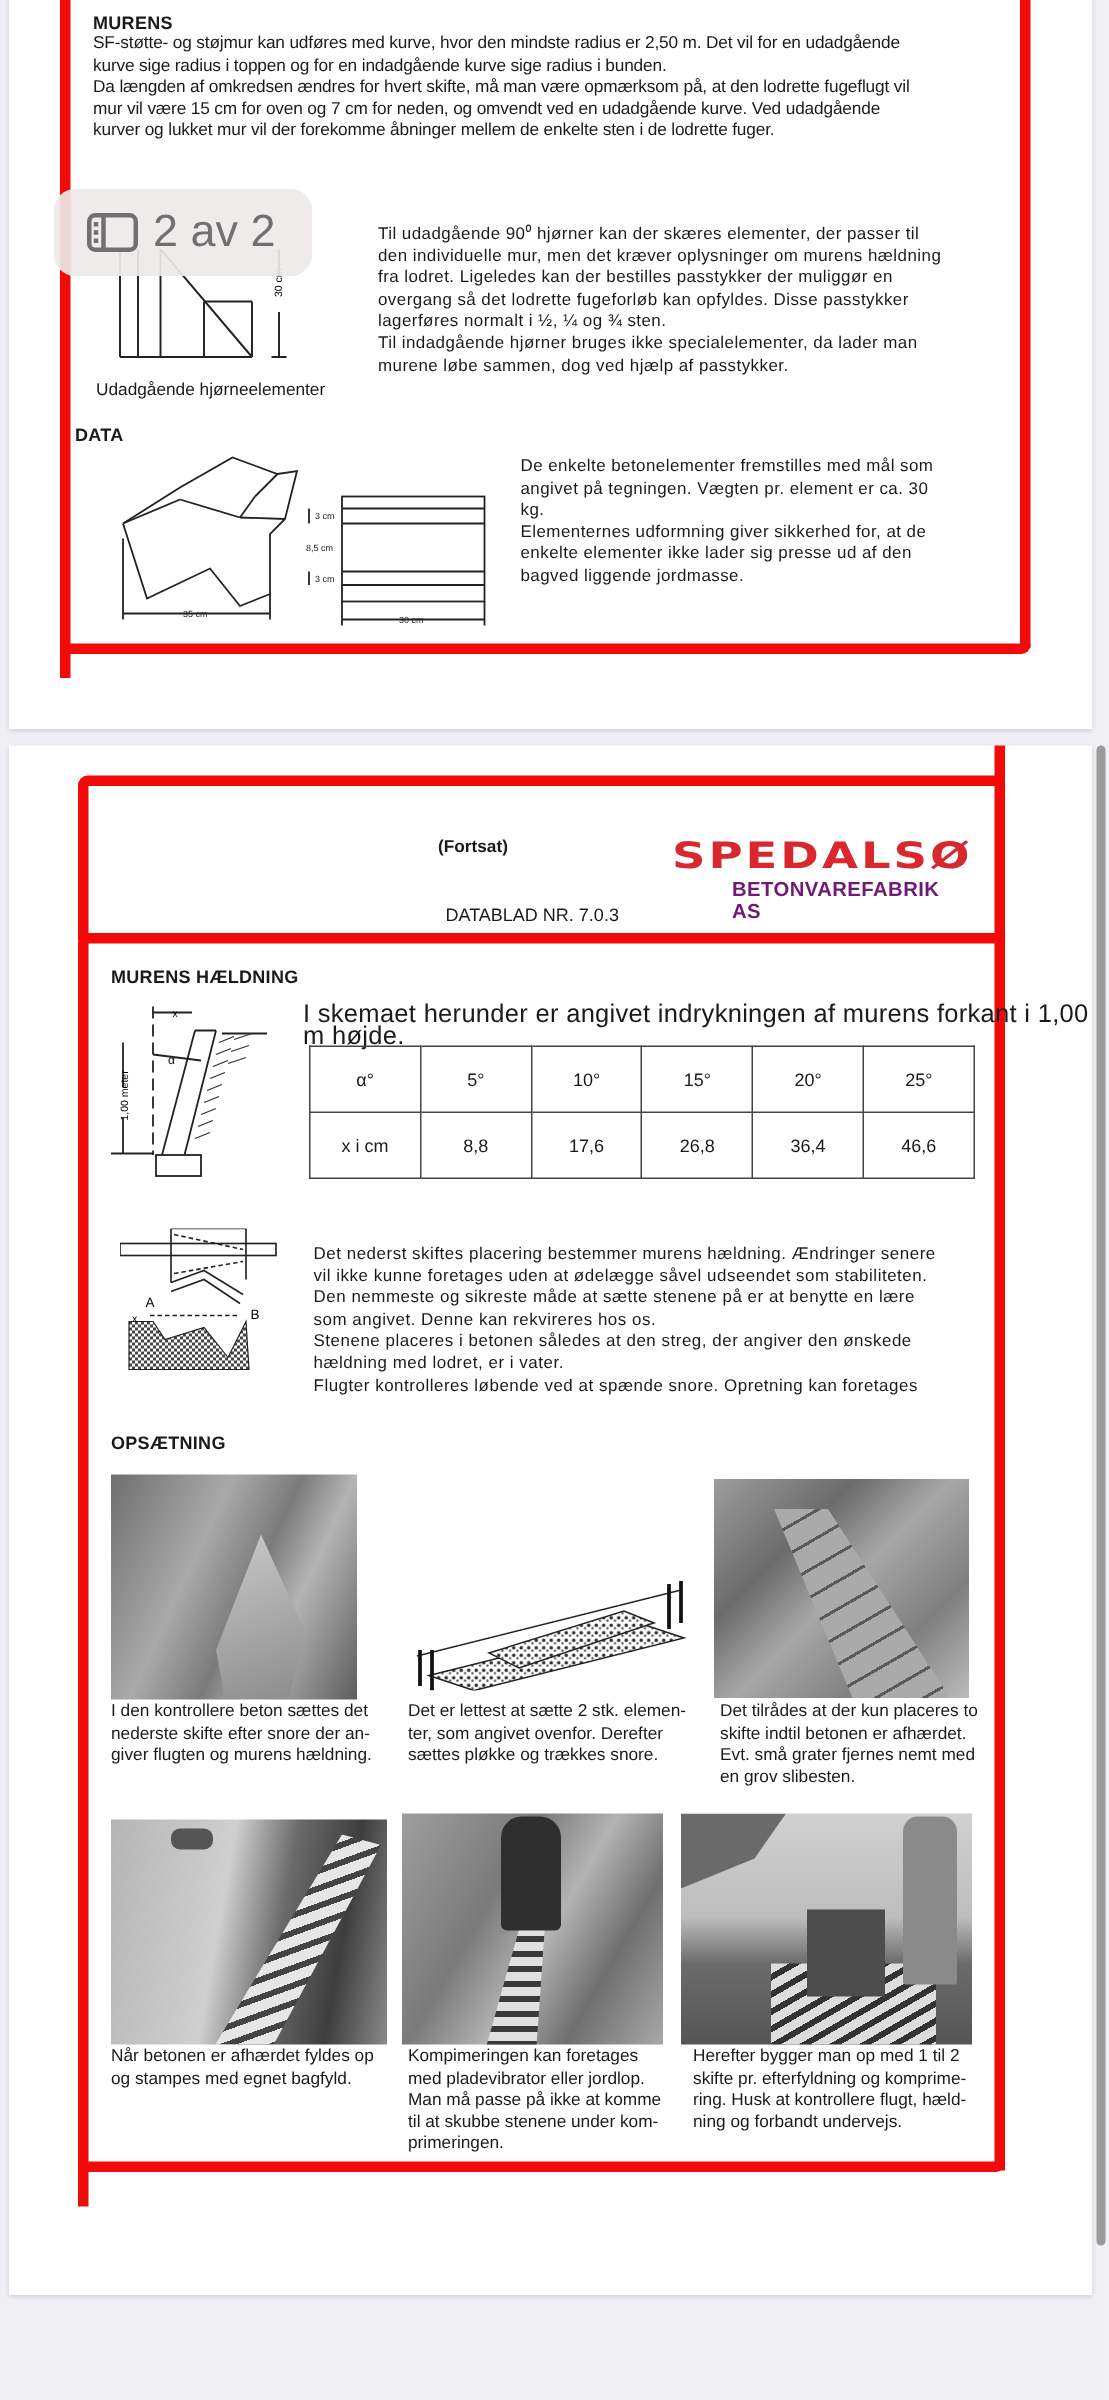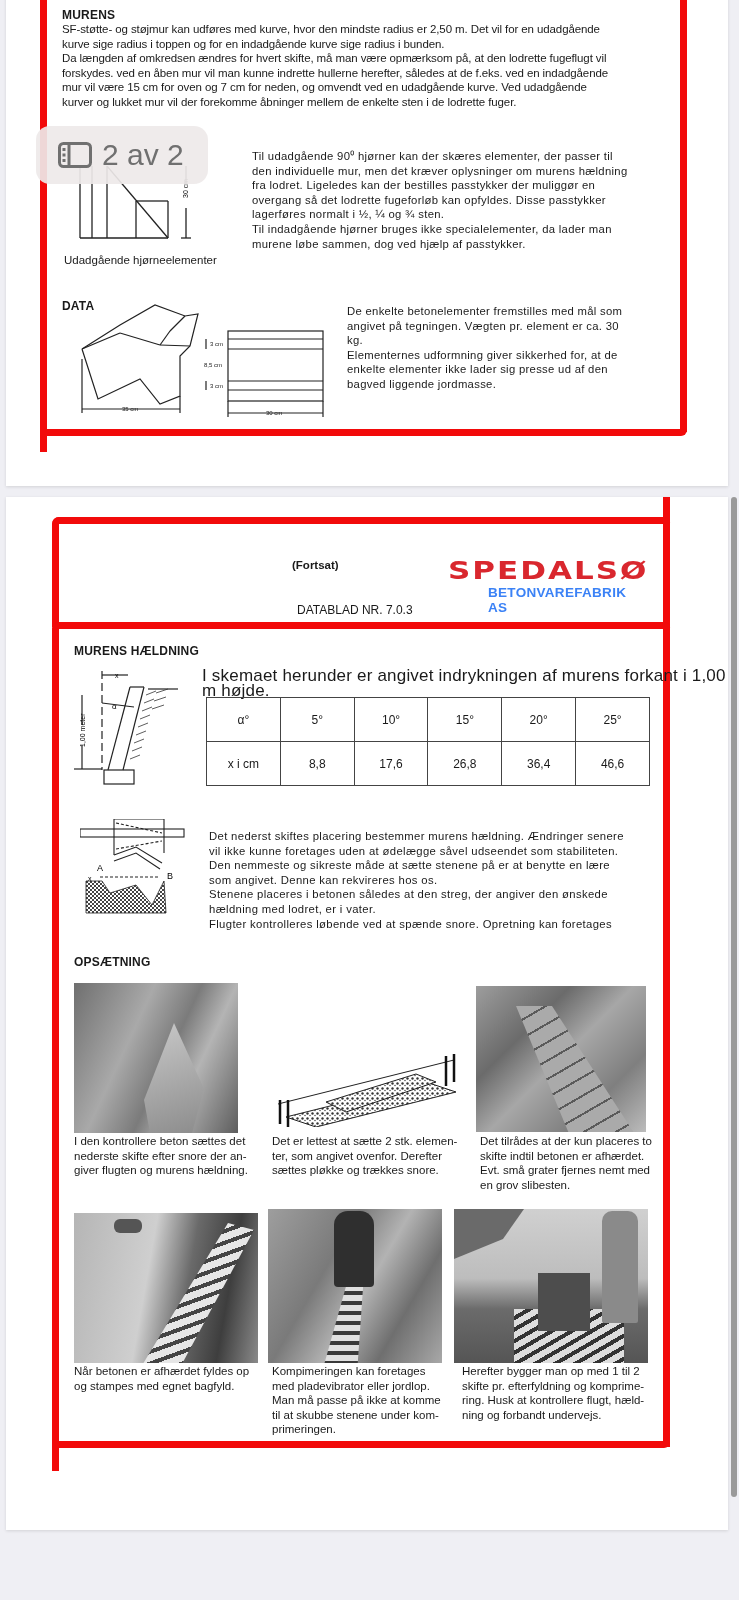--- a/index.html
+++ b/index.html
@@ -15,38 +15,37 @@
   .cap { position: absolute; font-size: 11.5px; line-height: 14.6px; }
   .pill { position: absolute; left: 36px; top: 126px; width: 172px; height: 58px; border-radius: 14px;
           background: rgba(238,233,233,0.92); display:flex; align-items:center; padding-left:22px; gap:10px; }
   .pill .lbl { font-size: 30px; color: #707070; }
   .scrollbar { position:absolute; right: 2px; top: 497px; width: 6px; height: 1000px; border-radius: 3px; background: #9a9a9a; }
   table.slope { position: absolute; left: 200px; top: 200px; border-collapse: collapse; width: 444px; }
   table.slope td { border: 1px solid #444; height: 44px; text-align: center; font-size: 12px; width: 74px; }
   .photo { position: absolute; background: #8d8d8d; overflow: hidden; }
   .logo { position:absolute; left: 442px; top: 62px; width: 196px; }
   .logo .brand { font-family: "DejaVu Sans", sans-serif; font-weight: 900; font-size: 31px; color: #d9272e; letter-spacing: 2px; transform: scaleY(0.78); transform-origin: top left; line-height: 30px; }
-  .logo .sub { font-size: 13.5px; font-weight: bold; color: #3b82f6; position:absolute; left: 40px; top: 26px; letter-spacing: 0.3px; }
+  .logo .sub { font-size: 13.5px; font-weight: bold; color: #701a75; position:absolute; left: 40px; top: 26px; letter-spacing: 0.3px; }
 </style>
 </head>
 <body>
 
 <div class="page" id="page1">
 
   <div class="red" style="left:34px; top:0; width:7px; height:440px;"></div>
   <div class="red" style="left:674px; top:0; width:7px; height:436px;"></div>
   <div class="red" style="left:40px; top:433px; width:641px; height:7px; border-radius:0 0 6px 0;"></div>
   <div class="red" style="left:34px; top:436px; width:7px; height:20px; border-radius: 0 0 0 0;"></div>
 
   <div class="h" style="left:56px; top:12px;">MURENS</div>
   <div class="txt" style="left:56px; top:26px; width:600px;">
     <div>SF-støtte- og støjmur kan udføres med kurve, hvor den mindste radius er 2,50 m. Det vil for en udadgående</div>
     <div>kurve sige radius i toppen og for en indadgående kurve sige radius i bunden.</div>
     <div>Da længden af omkredsen ændres for hvert skifte, må man være opmærksom på, at den lodrette fugeflugt vil</div>
-    <div>forskydes. ved en åben mur vil man kunne indrette hullerne herefter, således at de f.eks. ved en indadgående</div>
     <div>mur vil være 15 cm for oven og 7 cm for neden, og omvendt ved en udadgående kurve. Ved udadgående</div>
     <div>kurver og lukket mur vil der forekomme åbninger mellem de enkelte sten i de lodrette fuger.</div>
   </div>
 
   <svg style="position:absolute; left:64px; top:170px;" width="130" height="82">
     <g stroke="#222" stroke-width="1.3" fill="none">
       <line x1="10" y1="0" x2="10" y2="72"></line>
       <line x1="22" y1="0" x2="22" y2="72"></line>
       <line x1="37" y1="0" x2="37" y2="72"></line>
       <line x1="37" y1="0" x2="98" y2="72"></line>
@@ -65,21 +64,21 @@
   <div class="txt just" style="left:246px; top:153px; width:388px; font-size:11.3px; letter-spacing:0.3px;">
     <div>Til udadgående 90⁰ hjørner kan der skæres elementer, der passer til</div>
     <div>den individuelle mur, men det kræver oplysninger om murens hældning</div>
     <div>fra lodret. Ligeledes kan der bestilles passtykker der muliggør en</div>
     <div>overgang så det lodrette fugeforløb kan opfyldes. Disse passtykker</div>
     <div>lagerføres normalt i ½, ¼ og ¾ sten.</div>
     <div>Til indadgående hjørner bruges ikke specialelementer, da lader man</div>
     <div>murene løbe sammen, dog ved hjælp af passtykker.</div>
   </div>
 
-  <div class="h" style="left:56px; top:287px;margin-top:16px;">DATA</div>
+  <div class="h" style="left:44px; top:287px;">DATA</div>
 
   <svg style="position:absolute; left:64px; top:305px;" width="270" height="120">
     <g stroke="#222" stroke-width="1.2" fill="none">
       <polyline points="12,48 50,24 85,4 115,15 128,13 120,45 110,55 110,95 90,103 70,78 28,98 12,48"></polyline>
       <line x1="12" y1="48" x2="50" y2="32"></line>
       <line x1="50" y1="32" x2="90" y2="44"></line>
       <line x1="90" y1="44" x2="120" y2="45"></line>
       <line x1="100" y1="30" x2="115" y2="15"></line>
       <line x1="90" y1="44" x2="100" y2="30"></line>
       <rect x="158" y="30" width="95" height="70"></rect>

